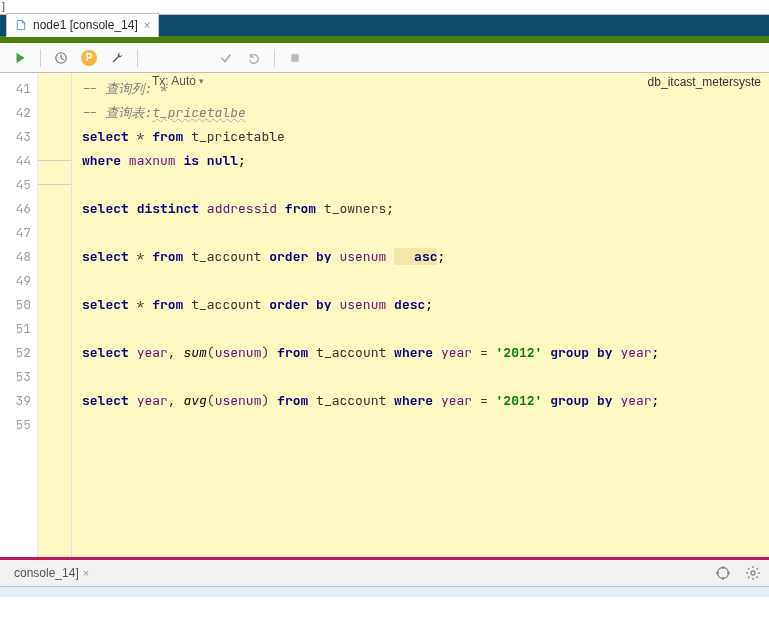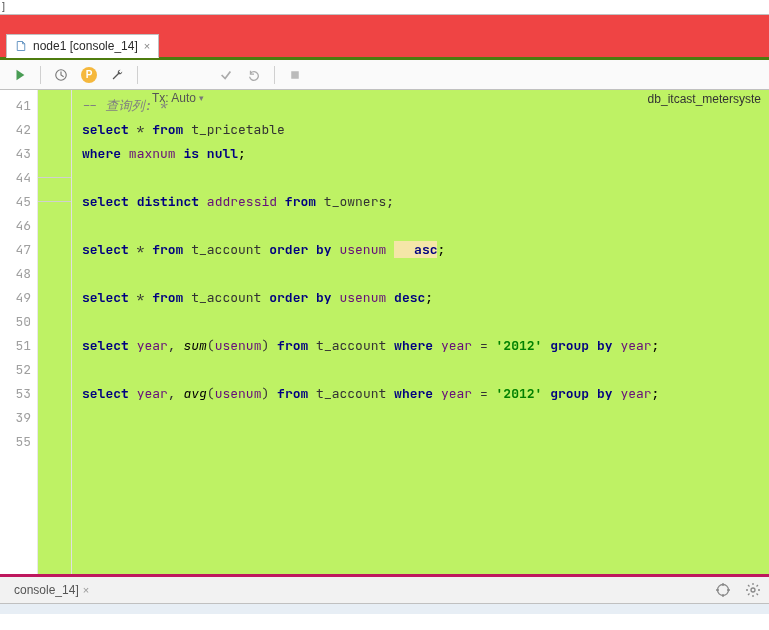--- a/index.html
+++ b/index.html
@@ -13,23 +13,23 @@
     overflow: hidden;
   }
   .top-frag {
     height: 15px;
     border-bottom: 1px solid #c0c0c0;
     color: #555;
     padding-left: 2px;
     font-size: 11px;
   }
   .tab-bar {
-    height: 45px;
-    background: #ef4444;
-    border-bottom: 3px solid #4d7c0f;
+    height: 28px;
+    background: #0c4a6e;
+    border-bottom: 7px solid #4d7c0f;
     display: flex;
     align-items: flex-end;
   }
   .tab {
     display: flex;
     align-items: center;
     gap: 6px;
     background: #fff;
     border: 1px solid #c0c0c0;
     border-bottom: 1px solid #fff;
@@ -94,21 +94,21 @@
   }
   .db-label {
     margin-left: auto;
     font-size: 12px;
     color: #333;
     margin-top: 48px;
   }
   .editor {
     display: flex;
     height: 484px;
-    background: #bef264;
+    background: #fef9c3;
     font-family: "JetBrains Mono","Consolas","Menlo",monospace;
     font-size: 13px;
     overflow: hidden;
   }
   .gutter {
     width: 38px;
     text-align: right;
     color: #a0a0a0;
     padding: 4px 6px 4px 0;
     user-select: none;
@@ -250,20 +250,21 @@
     <div>53</div>
     <div>39</div>
     <div>55</div>
   </div>
   <div class="fold-strip">
     <div class="fold-line" style="top:87px"></div>
     <div class="fold-line" style="top:111px"></div>
   </div>
   <div class="code">
     <div class="line"><span class="cmt">-- 查询列: *</span></div>
+    <div class="line"><span class="cmt"><span>-- 查询表:</span><span class="wavy">t_pricetalbe</span></span></div>
     <div class="line"><span class="kw">select</span><span> * </span><span class="kw">from</span><span> t_pricetable</span></div>
     <div class="line"><span class="kw">where</span><span> </span><span class="id">maxnum</span><span> </span><span class="kw">is null</span><span class="pun">;</span></div>
     <div class="line"></div>
     <div class="line"><span class="kw">select</span><span> </span><span class="kw">distinct</span><span> </span><span class="id">addressid</span><span> </span><span class="kw">from</span><span> t_owners;</span></div>
     <div class="line"></div>
     <div class="line"><span class="kw">select</span><span> * </span><span class="kw">from</span><span> t_account </span><span class="kw">order by</span><span> </span><span class="id">usenum</span><span> </span><span class="hl kw">asc</span><span class="pun">;</span></div>
     <div class="line"></div>
     <div class="line"><span class="kw">select</span><span> * </span><span class="kw">from</span><span> t_account </span><span class="kw">order by</span><span> </span><span class="id">usenum</span><span> </span><span class="kw">desc</span><span class="pun">;</span></div>
     <div class="line"></div>
     <div class="line"><span class="kw">select</span><span> </span><span class="id">year</span><span>, </span><span class="func">sum</span><span>(</span><span class="id">usenum</span><span>) </span><span class="kw">from</span><span> t_account </span><span class="kw">where</span><span> </span><span class="id">year</span><span> = </span><span class="str">'2012'</span><span> </span><span class="kw">group by</span><span> </span><span class="id">year</span><span class="pun">;</span></div>

